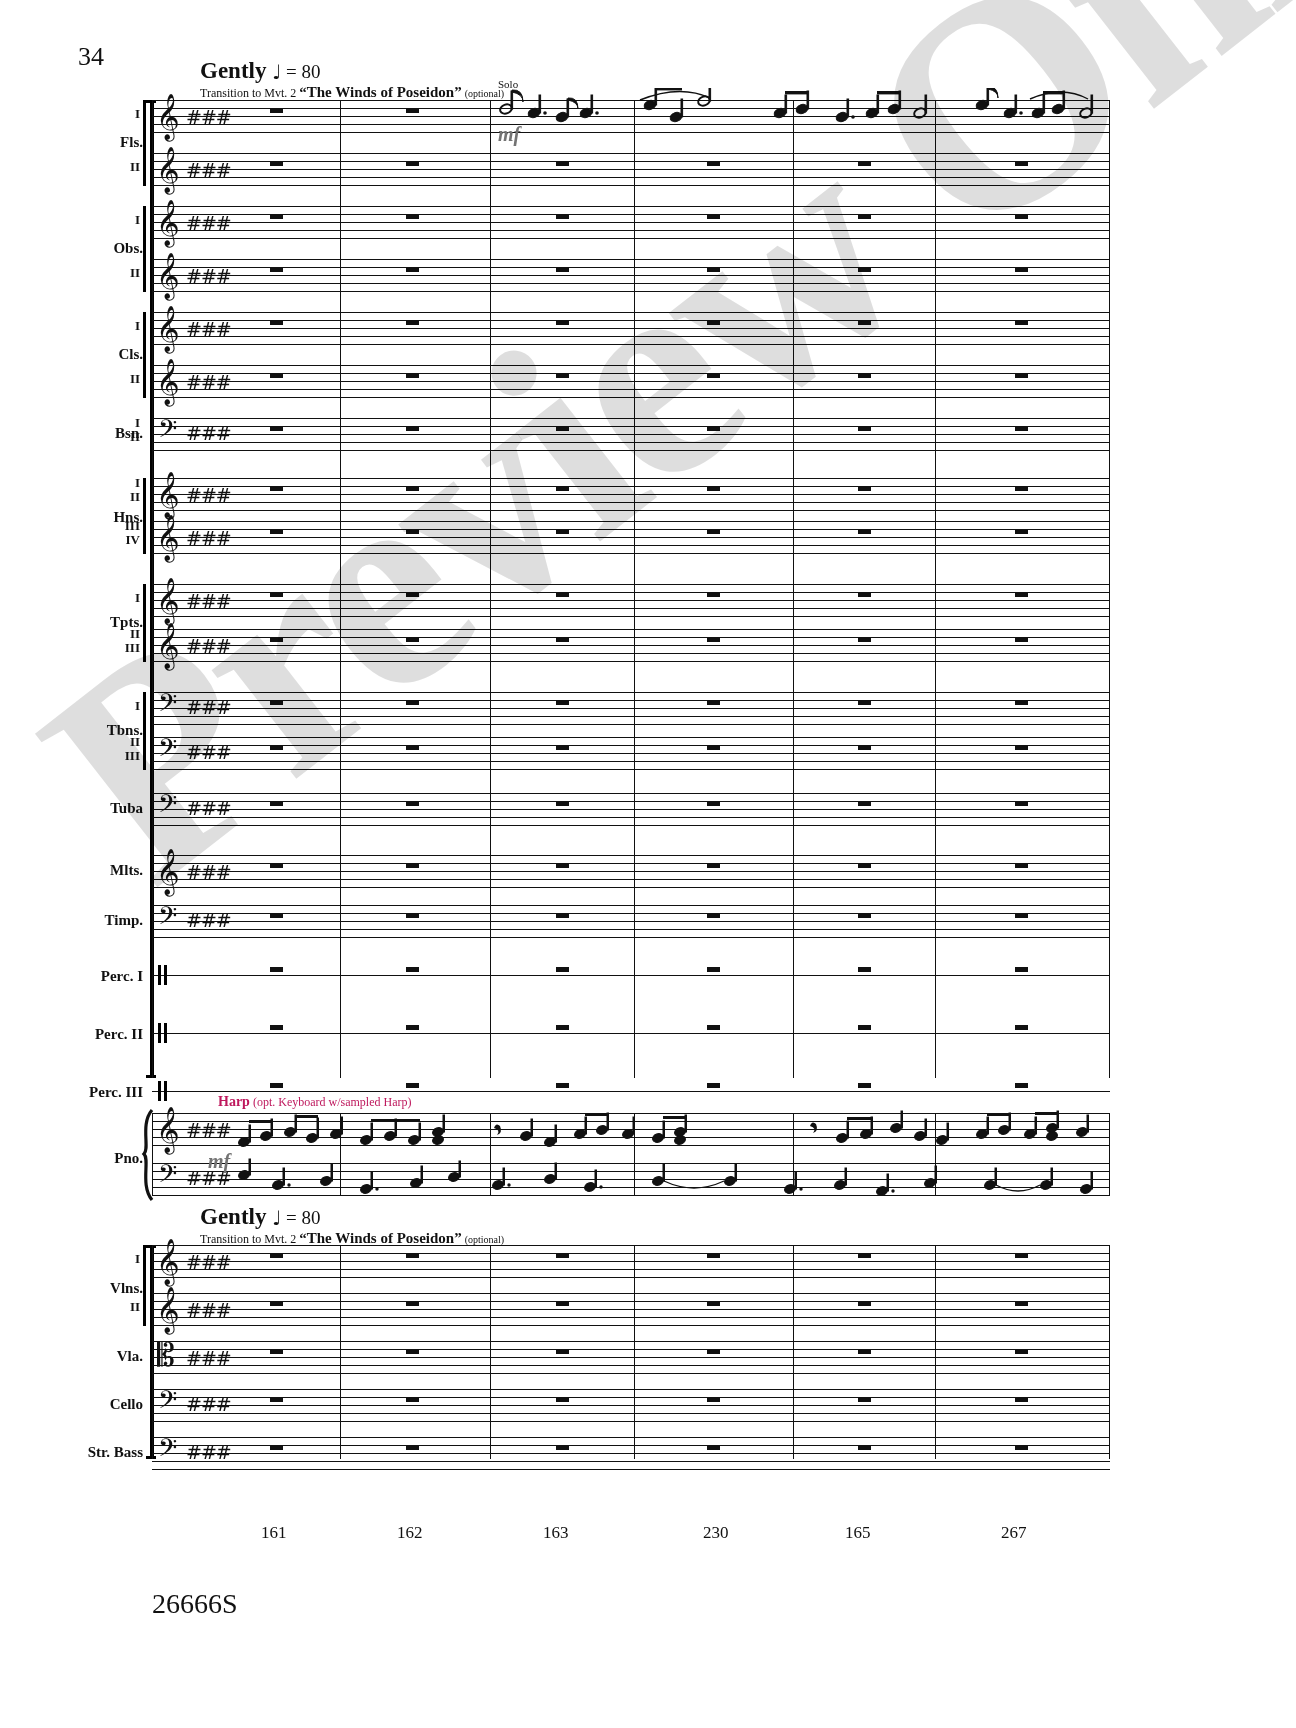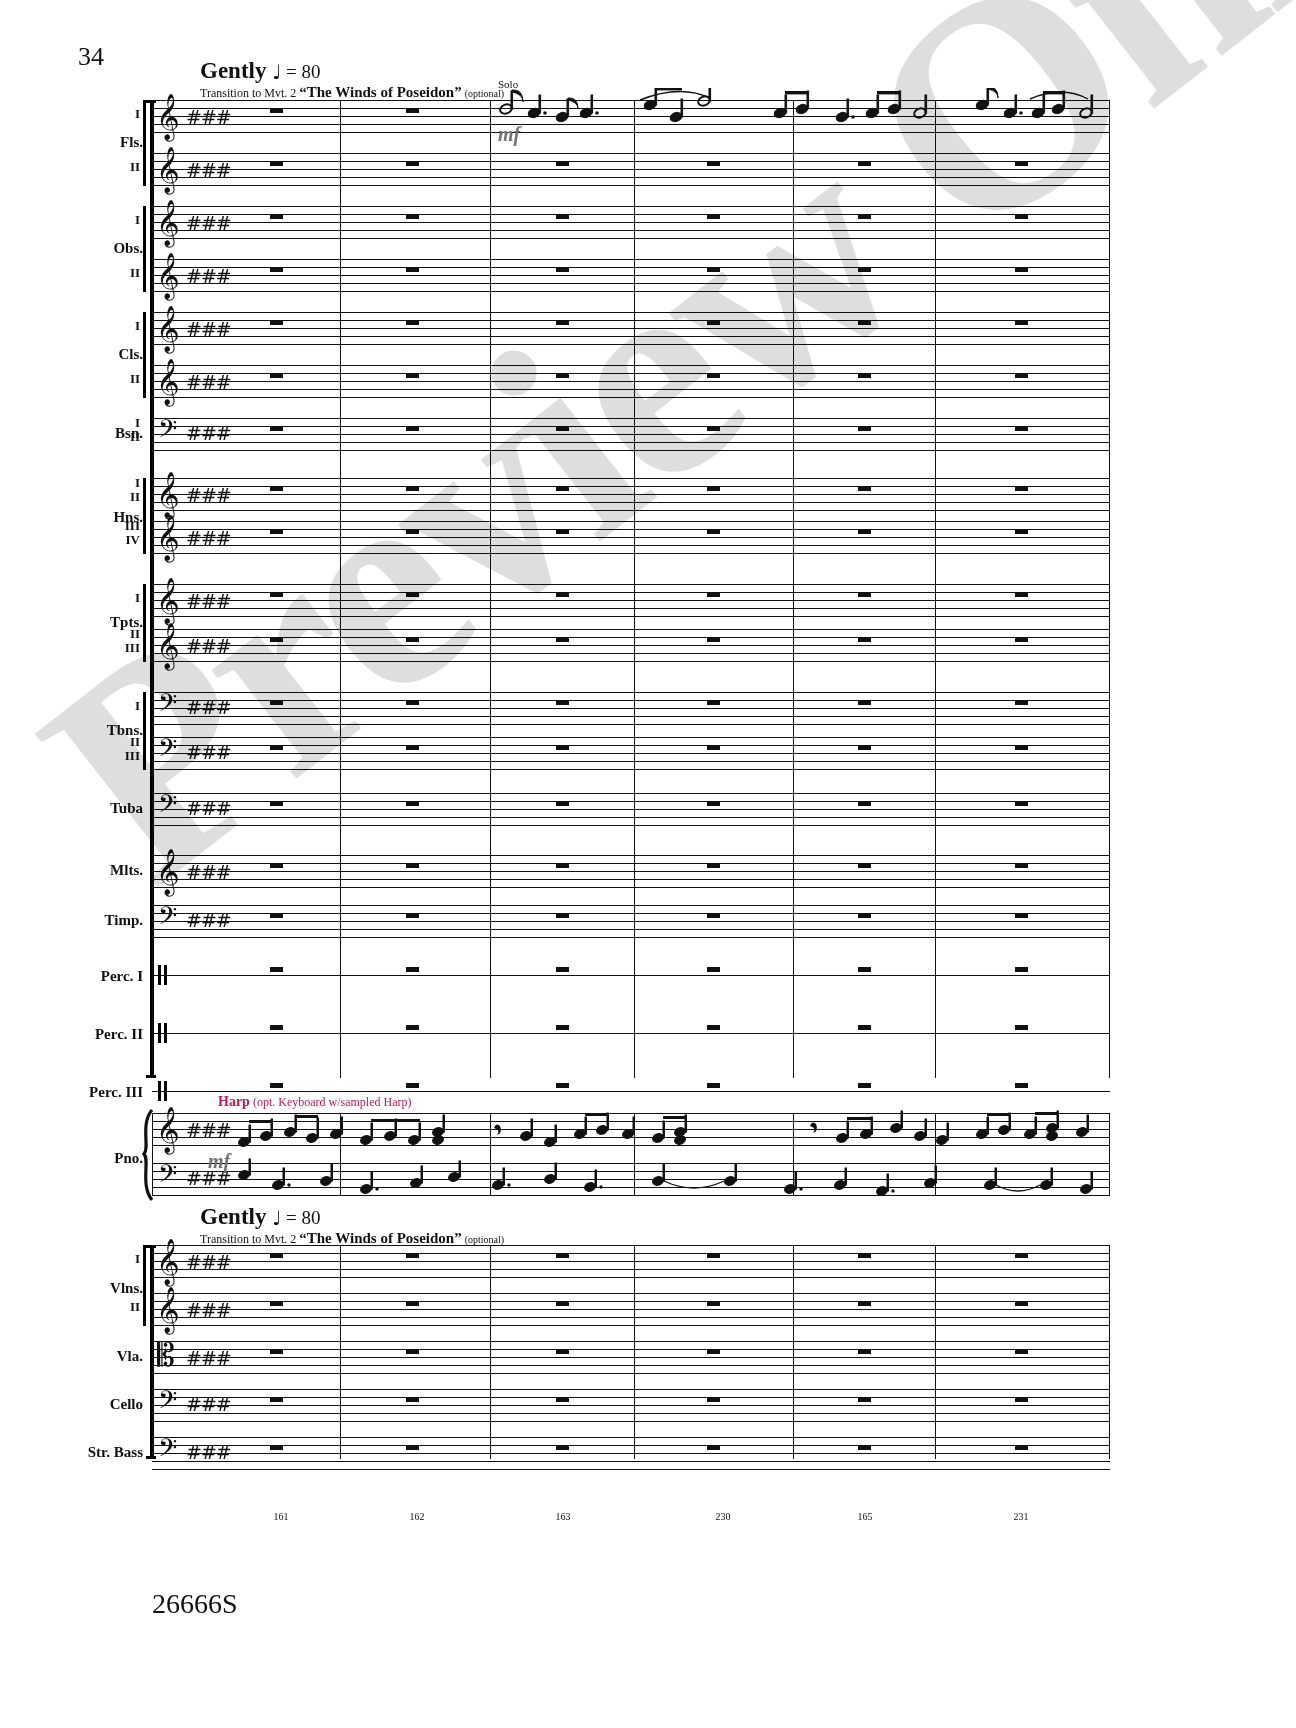--- a/index.html
+++ b/index.html
@@ -183,24 +183,25 @@
   .harp-lbl {
     position: absolute;
     font-size: 12px;
     color: #be185d;
   }
   .harp-lbl b { font-size: 14px; }
 
   
   .measnum {
     position: absolute;
-    font-size: 10px;
-    color: #111;
-    text-align: center;
+    font-size: 17px;
+    color: #111;
+    text-align: left;
     width: 40px;
+    margin-top: 12px;
   }
 
   
   .notes {
     position: absolute;
     pointer-events: none;
   }
 </style>
 </head>
 <body>
@@ -968,15 +969,15 @@
       <div class="wrest" style="left:858px; top:1445px;"></div>
       <div class="wrest" style="left:1015px; top:1445px;"></div>
     </div>
   </div>
 
   <div class="measnum" style="left:261px; top:1511px;">161</div>
   <div class="measnum" style="left:397px; top:1511px;">162</div>
   <div class="measnum" style="left:543px; top:1511px;">163</div>
   <div class="measnum" style="left:703px; top:1511px;">230</div>
   <div class="measnum" style="left:845px; top:1511px;">165</div>
-  <div class="measnum" style="left:1001px; top:1511px;">231</div>
+  <div class="measnum" style="left:1001px; top:1511px;">267</div>
 
 </div>
 
 </body></html>

